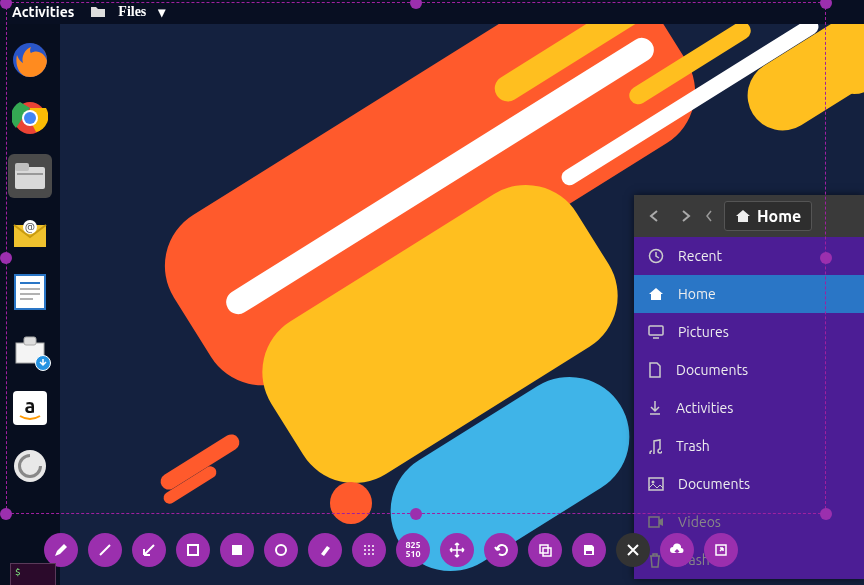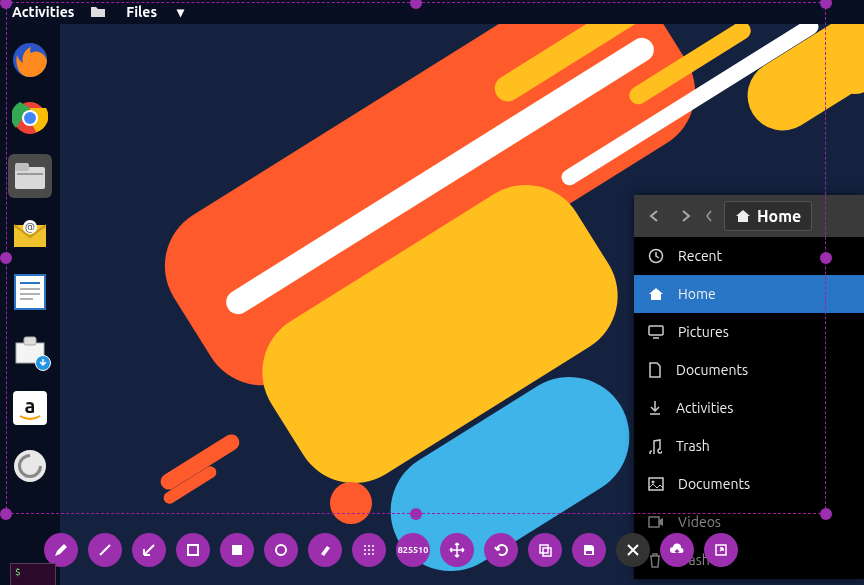--- a/index.html
+++ b/index.html
@@ -1,42 +1,42 @@
 <!DOCTYPE html>
 <html><head>
 <meta charset="utf-8">
 <style>
 html,body{margin:0;padding:0;width:864px;height:585px;overflow:hidden;font-family:Ubuntu,Arial,sans-serif;background:#0e1a3a;}
 *{box-sizing:border-box;}
 
 
 .topbar{position:absolute;top:0;left:0;right:0;height:24px;background:rgba(0,0,0,0.4);color:#fff;display:flex;align-items:center;font-size:14px;font-weight:bold;}
 .activities{padding:0 12px;}
-.files-menu{display:flex;align-items:center;gap:20px;margin-left:4px;}
+.files-menu{display:flex;align-items:center;gap:12px;margin-left:4px;font-family:Liberation Serif, serif;}
 
 
 .dock{position:absolute;top:24px;left:0;width:60px;bottom:0;background:rgba(0,0,0,0.45);display:flex;flex-direction:column;align-items:center;padding-top:14px;gap:14px;}
 .dock-item{width:44px;height:44px;display:flex;align-items:center;justify-content:center;border-radius:6px;}
 .dock-item.active{background:#4a4a4a;}
 .badge{position:absolute;margin-left:26px;margin-top:26px;width:16px;height:16px;background:#2493e2;border-radius:50%;border:1px solid #fff;}
 
 
 .wall{position:absolute;top:24px;left:60px;right:0;bottom:0;background:#14213f;overflow:hidden;}
 .streak{position:absolute;border-radius:60px;}
 .sun{position:absolute;border-radius:50%;}
 
 
 .desk-label{position:absolute;right:0;color:#fff;font-size:13px;text-align:right;padding-right:2px;text-shadow:0 1px 2px #000;}
 
 
 .files-win{position:absolute;top:195px;left:634px;width:230px;background:#2b2b2b;color:#eee;box-shadow:0 0 8px rgba(0,0,0,0.6);}
 .files-toolbar{height:42px;background:#3a3a3a;display:flex;align-items:center;padding:0 6px;gap:0;}
 .nav-btn{width:30px;height:30px;display:flex;align-items:center;justify-content:center;color:#bbb;}
 .path-box{height:30px;background:#2e2e2e;border:1px solid #555;border-radius:3px;display:flex;align-items:center;padding:0 10px;margin-left:6px;color:#fff;font-weight:bold;gap:6px;}
-.sidebar{background:#000000;}
+.sidebar{background:#4c1d95;}
 .side-item{height:38px;display:flex;align-items:center;padding:0 14px;gap:14px;font-size:14px;color:#eee;}
 .side-item.selected{background:#2a76c6;}
 .side-item.dim{color:#888;}
 
 
 .sel-frame{position:absolute;top:2px;left:6px;width:820px;height:512px;border:1px dashed #a020a0;pointer-events:none;}
 .handle{position:absolute;width:12px;height:12px;background:#9b2fae;border-radius:50%;}
 
 
 .flame-bar{position:absolute;bottom:18px;left:44px;display:flex;gap:10px;align-items:center;}
@@ -290,21 +290,21 @@
         <circle cx="8" cy="4" r="1" fill="#fff"></circle>
         <circle cx="12" cy="4" r="1" fill="#fff"></circle>
         <circle cx="4" cy="8" r="1" fill="#fff"></circle>
         <circle cx="8" cy="8" r="1" fill="#fff"></circle>
         <circle cx="12" cy="8" r="1" fill="#fff"></circle>
         <circle cx="4" cy="12" r="1" fill="#fff"></circle>
         <circle cx="8" cy="12" r="1" fill="#fff"></circle>
         <circle cx="12" cy="12" r="1" fill="#fff"></circle>
       </svg>
     </div>
-  <div class="flame-btn" style="flex-direction:row;font-size:9px;font-weight:bold;line-height:1;">
+  <div class="flame-btn" style="flex-direction:column;font-size:9px;font-weight:bold;line-height:1;">
     <span>825</span>
     <span>510</span>
   </div>
   <div class="flame-btn">
       <svg width="16" height="16">
         <path d="M8 1v14M1 8h14M8 1l-2 2M8 1l2 2M8 15l-2-2M8 15l2-2M1 8l2-2M1 8l2 2M15 8l-2-2M15 8l-2 2" stroke="#fff" stroke-width="1.5" fill="none"></path>
       </svg>
     </div>
   <div class="flame-btn">
       <svg width="16" height="16">

